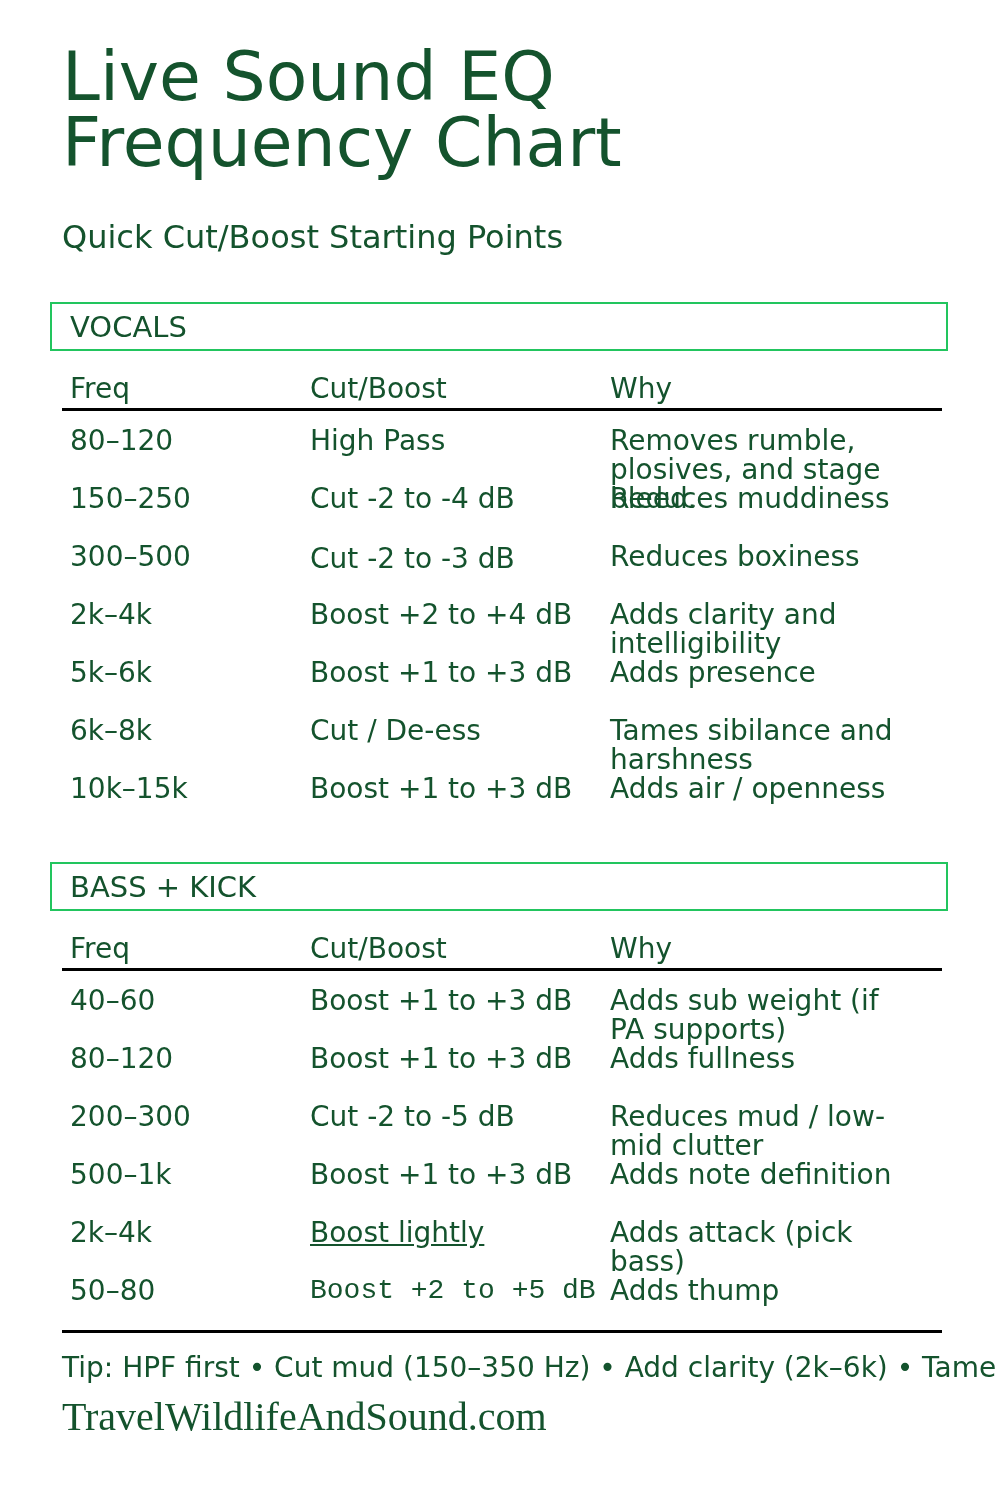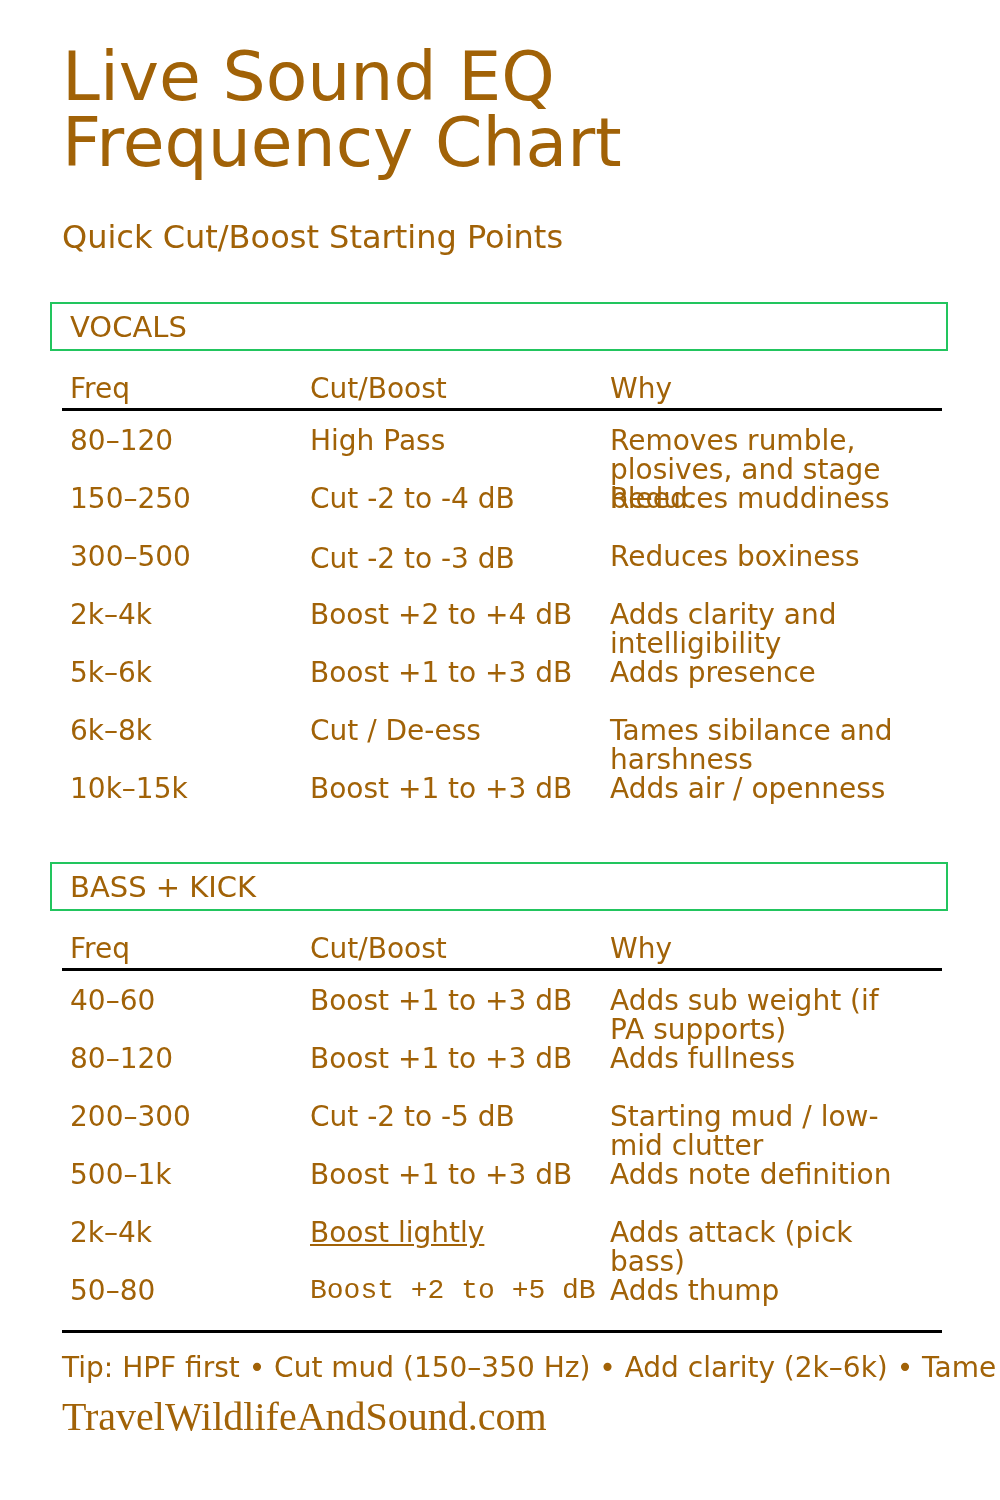--- a/index.html
+++ b/index.html
@@ -2,21 +2,21 @@
 <html><head>
 <meta charset="utf-8">
 <style>
   html, body { margin: 0; padding: 0; background: #ffffff; }
   .page {
     position: relative;
     width: 1000px;
     height: 1500px;
     overflow: hidden;
     background: #ffffff;
-    color: #a16207;
+    color: #14532d;
     font-family: "DejaVu Sans", sans-serif;
   }
   .title {
     position: absolute;
     left: 62px;
     top: 44px;
     width: 690px;
     font-size: 68px;
     line-height: 66px;
     font-weight: 400;
@@ -130,21 +130,21 @@
     <div class="th" style="left: 310px; top: 934px;">Cut/Boost</div>
     <div class="th" style="left: 610px; top: 934px;">Why</div>
     <div class="cell" style="left: 70px; top: 986px; width: 220px;">40–60</div>
     <div class="cell" style="left: 310px; top: 986px; width: 300px;">Boost +1 to +3 dB</div>
     <div class="cell" style="left: 610px; top: 986px; width: 304px;">Adds sub weight (if PA supports)</div>
     <div class="cell" style="left: 70px; top: 1044px; width: 220px;">80–120</div>
     <div class="cell" style="left: 310px; top: 1044px; width: 300px;">Boost +1 to +3 dB</div>
     <div class="cell" style="left: 610px; top: 1044px; width: 304px;">Adds fullness</div>
     <div class="cell" style="left: 70px; top: 1102px; width: 220px;">200–300</div>
     <div class="cell" style="left: 310px; top: 1102px; width: 300px;">Cut -2 to -5 dB</div>
-    <div class="cell" style="left: 610px; top: 1102px; width: 304px;">Starting mud / low-mid clutter</div>
+    <div class="cell" style="left: 610px; top: 1102px; width: 304px;">Reduces mud / low-mid clutter</div>
     <div class="cell" style="left: 70px; top: 1160px; width: 220px;">500–1k</div>
     <div class="cell" style="left: 310px; top: 1160px; width: 300px;">Boost +1 to +3 dB</div>
     <div class="cell" style="left: 610px; top: 1160px; width: 304px;">Adds note definition</div>
     <div class="cell" style="left: 70px; top: 1218px; width: 220px;">2k–4k</div>
     <div class="cell" style="left: 310px; top: 1218px; width: 300px; text-decoration: underline;">Boost lightly</div>
     <div class="cell" style="left: 610px; top: 1218px; width: 304px;">Adds attack (pick bass)</div>
     <div class="cell" style="left: 70px; top: 1276px; width: 220px;">50–80</div>
     <div class="cell" style="left: 310px; top: 1276px; width: 300px; font-family: Liberation Mono, monospace;">Boost +2 to +5 dB</div>
     <div class="cell" style="left: 610px; top: 1276px; width: 304px;">Adds thump</div>
   </div>

